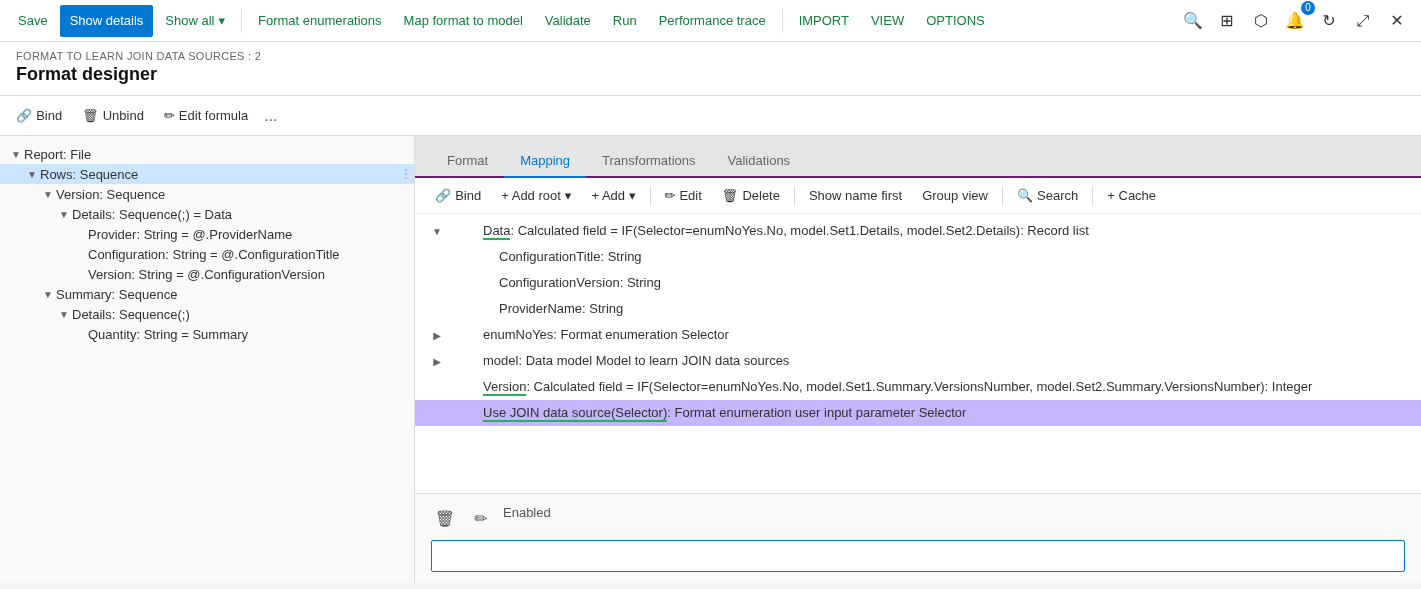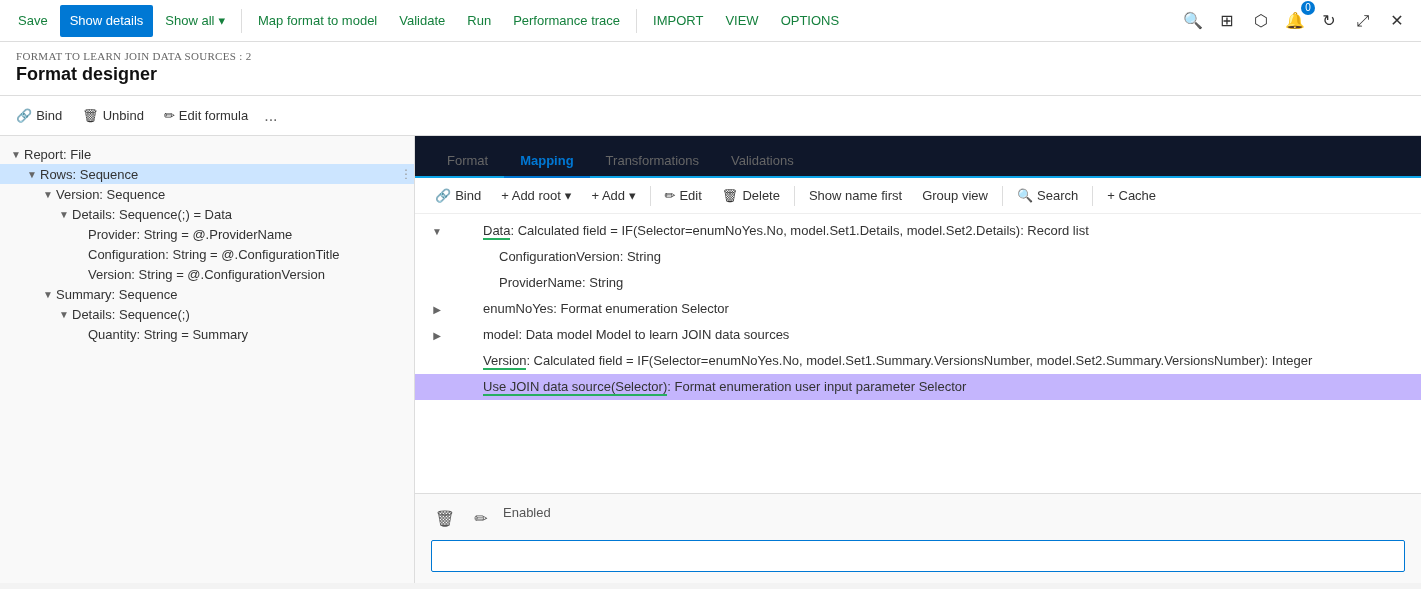--- a/index.html
+++ b/index.html
@@ -53,21 +53,20 @@
       background: #fff;
       padding: 8px 16px 10px;
       border-bottom: 1px solid #ddd;
     }
     .breadcrumb {
       font-size: 11px;
       color: #666;
       text-transform: uppercase;
       letter-spacing: 0.3px;
       margin-bottom: 2px;
-      font-family: Liberation Serif, serif;
     }
     .page-title {
       font-size: 18px;
       font-weight: 600;
       color: #111;
     }
 
     
     .sub-toolbar {
       display: flex;
@@ -142,34 +141,34 @@
       display: flex;
       flex-direction: column;
       background: #fff;
       overflow: hidden;
     }
 
     
     .tabs {
       display: flex;
       align-items: flex-end;
-      border-bottom: 2px solid #0ea5e9;
+      border-bottom: 2px solid #701a75;
       padding: 0 16px;
       height: 42px;
-      background: #0f172a;
+      background: #e5e5e5;
     }
     .tab {
       padding: 8px 16px;
       cursor: pointer;
       font-size: 13px;
       color: #666;
       border-bottom: 2px solid transparent;
       margin-bottom: -2px;
     }
-    .tab.active { color: #0078d4; border-bottom: 2px solid #0078d4; font-weight: 700; }
+    .tab.active { color: #0078d4; border-bottom: 2px solid #0078d4; font-weight: 400; }
 
     
     .mapping-toolbar {
       display: flex;
       align-items: center;
       padding: 6px 12px;
       border-bottom: 1px solid #eee;
       gap: 4px;
       background: #fff;
       flex-wrap: nowrap;
@@ -260,20 +259,21 @@
 <body>
 
 <div class="toolbar">
   <button class="toolbar-btn">Save</button>
   <button class="toolbar-btn active">Show details</button>
   <button class="toolbar-btn">
     <span>Show all</span>
     <span>▾</span>
   </button>
   <div class="toolbar-separator"></div>
+  <button class="toolbar-btn">Format enumerations</button>
   <button class="toolbar-btn">Map format to model</button>
   <button class="toolbar-btn">Validate</button>
   <button class="toolbar-btn">Run</button>
   <button class="toolbar-btn">Performance trace</button>
   <div class="toolbar-separator"></div>
   <button class="toolbar-btn">IMPORT</button>
   <button class="toolbar-btn">VIEW</button>
   <button class="toolbar-btn">OPTIONS</button>
   <div class="toolbar-spacer"></div>
   <button class="toolbar-icon-btn">🔍</button>
@@ -402,20 +402,24 @@
     </div>
 
     <div class="mapping-content">
       <div id="mapping-tree">
           <div class="mapping-item map-indent-0">
             <span class="mapping-toggle">▼</span>
             <span class="mapping-text"><span style="border-bottom: 2px solid rgb(39, 174, 96); display: inline;">Data</span><span>: Calculated field = IF(Selector=enumNoYes.No, model.Set1.Details, model.Set2.Details): Record list</span></span>
           </div>
           <div class="mapping-item map-indent-1">
             <span class="mapping-toggle">&nbsp;</span>
+            <span class="mapping-text">ConfigurationTitle: String</span>
+          </div>
+          <div class="mapping-item map-indent-1">
+            <span class="mapping-toggle">&nbsp;</span>
             <span class="mapping-text">ConfigurationVersion: String</span>
           </div>
           <div class="mapping-item map-indent-1">
             <span class="mapping-toggle">&nbsp;</span>
             <span class="mapping-text">ProviderName: String</span>
           </div>
           <div class="mapping-item map-indent-0">
             <span class="mapping-toggle">▶</span>
             <span class="mapping-text">enumNoYes: Format enumeration Selector</span>
           </div>

